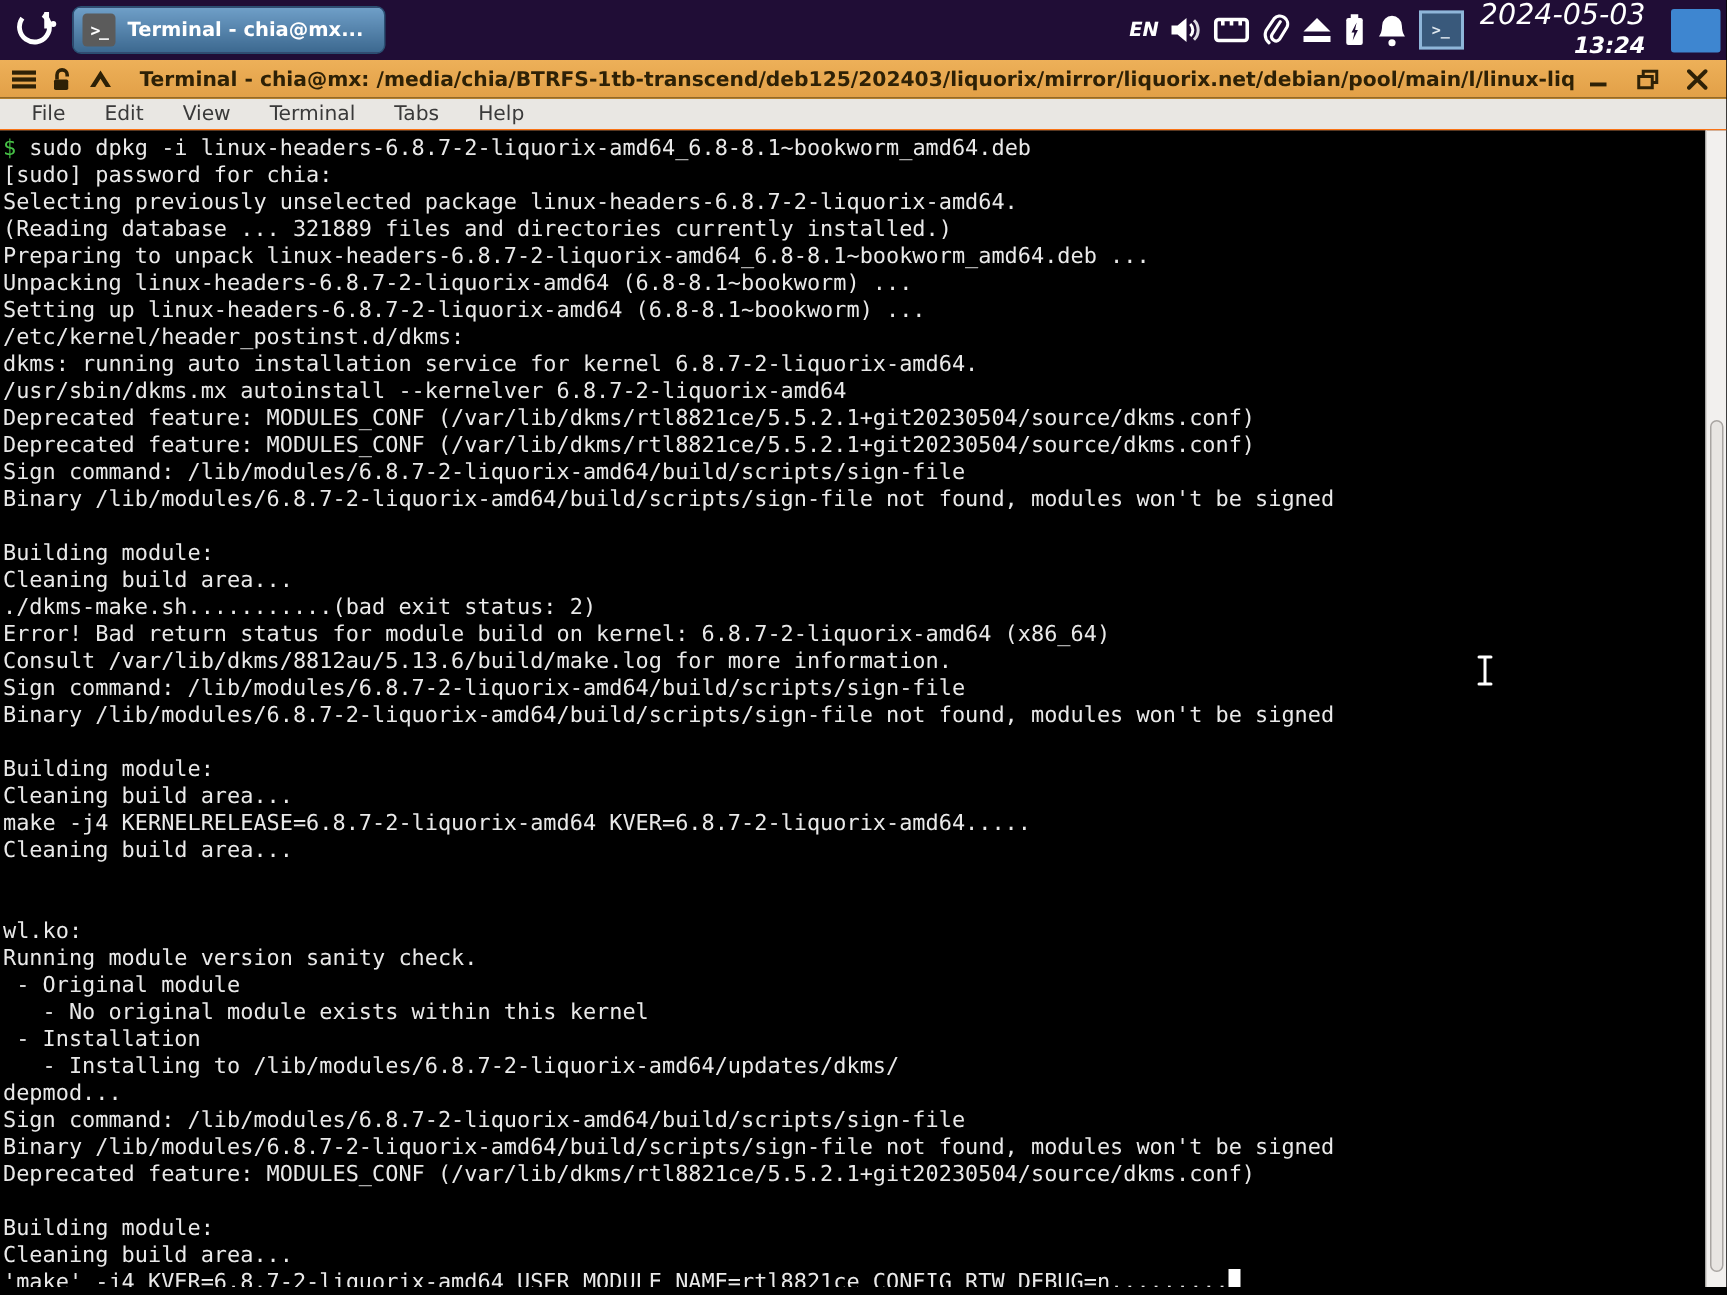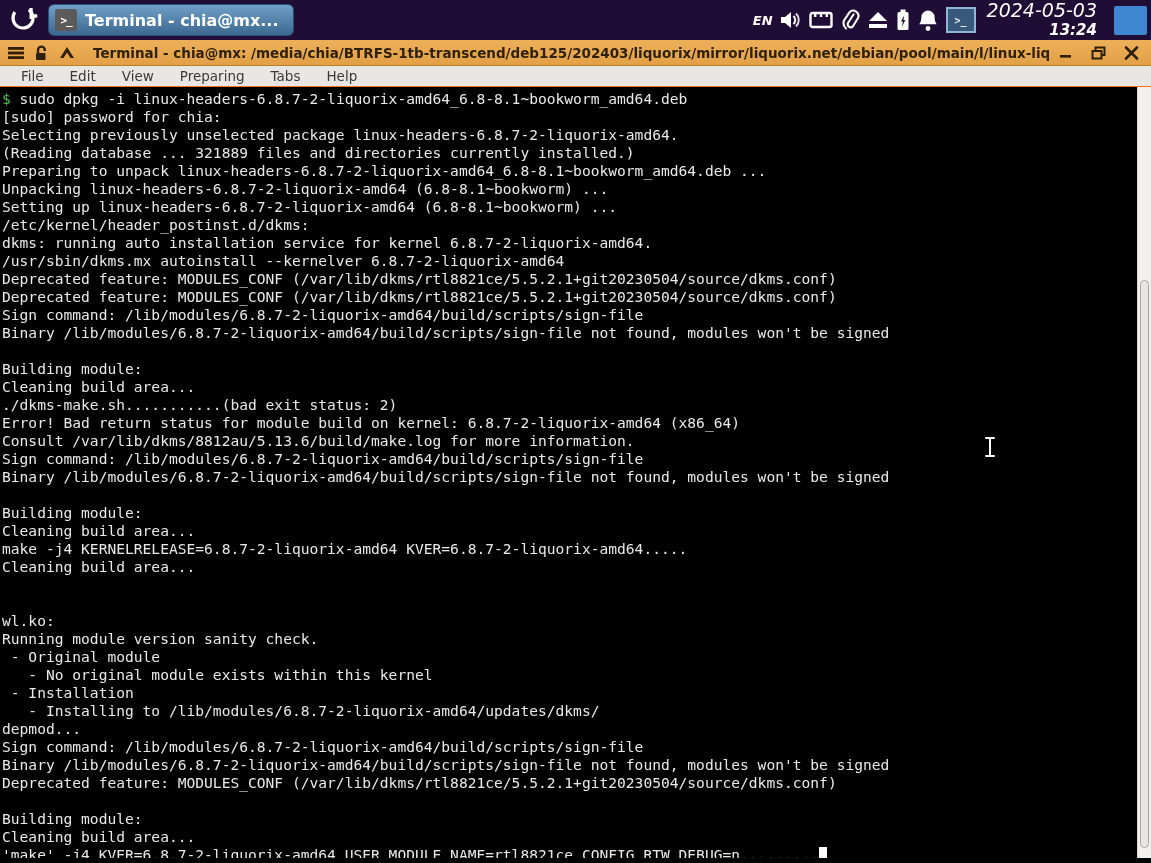--- a/index.html
+++ b/index.html
@@ -14,21 +14,21 @@
   .task-btn {
     margin-left:6px; height:32px; display:flex; align-items:center; gap:8px;
     background:linear-gradient(#6f9fc8,#3c688f); border:1px solid #2a4f72;
     border-radius:6px; padding:0 14px 0 6px; max-width:300px;
   }
   .task-btn .term-ic {
     width:22px; height:22px; background:#5b5b5b; border-radius:3px;
     color:#fff; font-family:"DejaVu Sans Mono",monospace; font-size:11px; font-weight:bold;
     display:flex; align-items:center; justify-content:center; letter-spacing:-1px;
   }
-  .task-btn .lbl { font-size:16px; font-weight:bold; white-space:nowrap; }
+  .task-btn .lbl { font-size:13px; font-weight:bold; white-space:nowrap; }
   .panel-spacer { flex:1; }
   .tray { display:flex; align-items:center; gap:7px;font-style:italic; }
   .tray .en { font-size:13px; font-weight:bold; }
   .tray svg { display:block; }
   .tray-term {
     width:30px; height:26px; background:#39597b; border:2px solid #8fb6d9;
     display:flex; align-items:center; justify-content:center;
     color:#dfe8ef; font-family:"DejaVu Sans Mono",monospace; font-size:10px; font-weight:bold;
   }
   .clock { text-align:right; line-height:1.15; margin-left:4px; }
@@ -197,21 +197,21 @@
         <path d="M2 1.5 L13 12.5 M13 1.5 L2 12.5" stroke="#2e2106" stroke-width="2.6" stroke-linecap="round"></path>
       </svg>
     </span>
   </span>
 </div>
 
 <div class="menubar" id="menubar">
     <span class="menu-item">File</span>
     <span class="menu-item">Edit</span>
     <span class="menu-item">View</span>
-    <span class="menu-item">Preparing</span>
+    <span class="menu-item">Terminal</span>
     <span class="menu-item">Tabs</span>
     <span class="menu-item">Help</span>
   </div>
 
 <div class="term-wrap">
   <div class="terminal" id="terminal"><div class="line"><span class="prompt">$ </span><span>sudo dpkg -i linux-headers-6.8.7-2-liquorix-amd64_6.8-8.1~bookworm_amd64.deb</span></div><div class="line">[sudo] password for chia:</div><div class="line">Selecting previously unselected package linux-headers-6.8.7-2-liquorix-amd64.</div><div class="line">(Reading database ... 321889 files and directories currently installed.)</div><div class="line">Preparing to unpack linux-headers-6.8.7-2-liquorix-amd64_6.8-8.1~bookworm_amd64.deb ...</div><div class="line">Unpacking linux-headers-6.8.7-2-liquorix-amd64 (6.8-8.1~bookworm) ...</div><div class="line">Setting up linux-headers-6.8.7-2-liquorix-amd64 (6.8-8.1~bookworm) ...</div><div class="line">/etc/kernel/header_postinst.d/dkms:</div><div class="line">dkms: running auto installation service for kernel 6.8.7-2-liquorix-amd64.</div><div class="line">/usr/sbin/dkms.mx autoinstall --kernelver 6.8.7-2-liquorix-amd64</div><div class="line">Deprecated feature: MODULES_CONF (/var/lib/dkms/rtl8821ce/5.5.2.1+git20230504/source/dkms.conf)</div><div class="line">Deprecated feature: MODULES_CONF (/var/lib/dkms/rtl8821ce/5.5.2.1+git20230504/source/dkms.conf)</div><div class="line">Sign command: /lib/modules/6.8.7-2-liquorix-amd64/build/scripts/sign-file</div><div class="line">Binary /lib/modules/6.8.7-2-liquorix-amd64/build/scripts/sign-file not found, modules won't be signed</div><div class="line"></div><div class="line">Building module:</div><div class="line">Cleaning build area...</div><div class="line">./dkms-make.sh...........(bad exit status: 2)</div><div class="line">Error! Bad return status for module build on kernel: 6.8.7-2-liquorix-amd64 (x86_64)</div><div class="line">Consult /var/lib/dkms/8812au/5.13.6/build/make.log for more information.</div><div class="line">Sign command: /lib/modules/6.8.7-2-liquorix-amd64/build/scripts/sign-file</div><div class="line">Binary /lib/modules/6.8.7-2-liquorix-amd64/build/scripts/sign-file not found, modules won't be signed</div><div class="line"></div><div class="line">Building module:</div><div class="line">Cleaning build area...</div><div class="line">make -j4 KERNELRELEASE=6.8.7-2-liquorix-amd64 KVER=6.8.7-2-liquorix-amd64.....</div><div class="line">Cleaning build area...</div><div class="line"></div><div class="line"></div><div class="line">wl.ko:</div><div class="line">Running module version sanity check.</div><div class="line"> - Original module</div><div class="line">   - No original module exists within this kernel</div><div class="line"> - Installation</div><div class="line">   - Installing to /lib/modules/6.8.7-2-liquorix-amd64/updates/dkms/</div><div class="line">depmod...</div><div class="line">Sign command: /lib/modules/6.8.7-2-liquorix-amd64/build/scripts/sign-file</div><div class="line">Binary /lib/modules/6.8.7-2-liquorix-amd64/build/scripts/sign-file not found, modules won't be signed</div><div class="line">Deprecated feature: MODULES_CONF (/var/lib/dkms/rtl8821ce/5.5.2.1+git20230504/source/dkms.conf)</div><div class="line"></div><div class="line">Building module:</div><div class="line">Cleaning build area...</div><div class="line">'make' -j4 KVER=6.8.7-2-liquorix-amd64 USER_MODULE_NAME=rtl8821ce CONFIG_RTW_DEBUG=n.........<span class="cursor-block"></span></div></div>
   <div class="scrollbar">
     <div class="scroll-thumb"></div>
   </div>
 </div>

